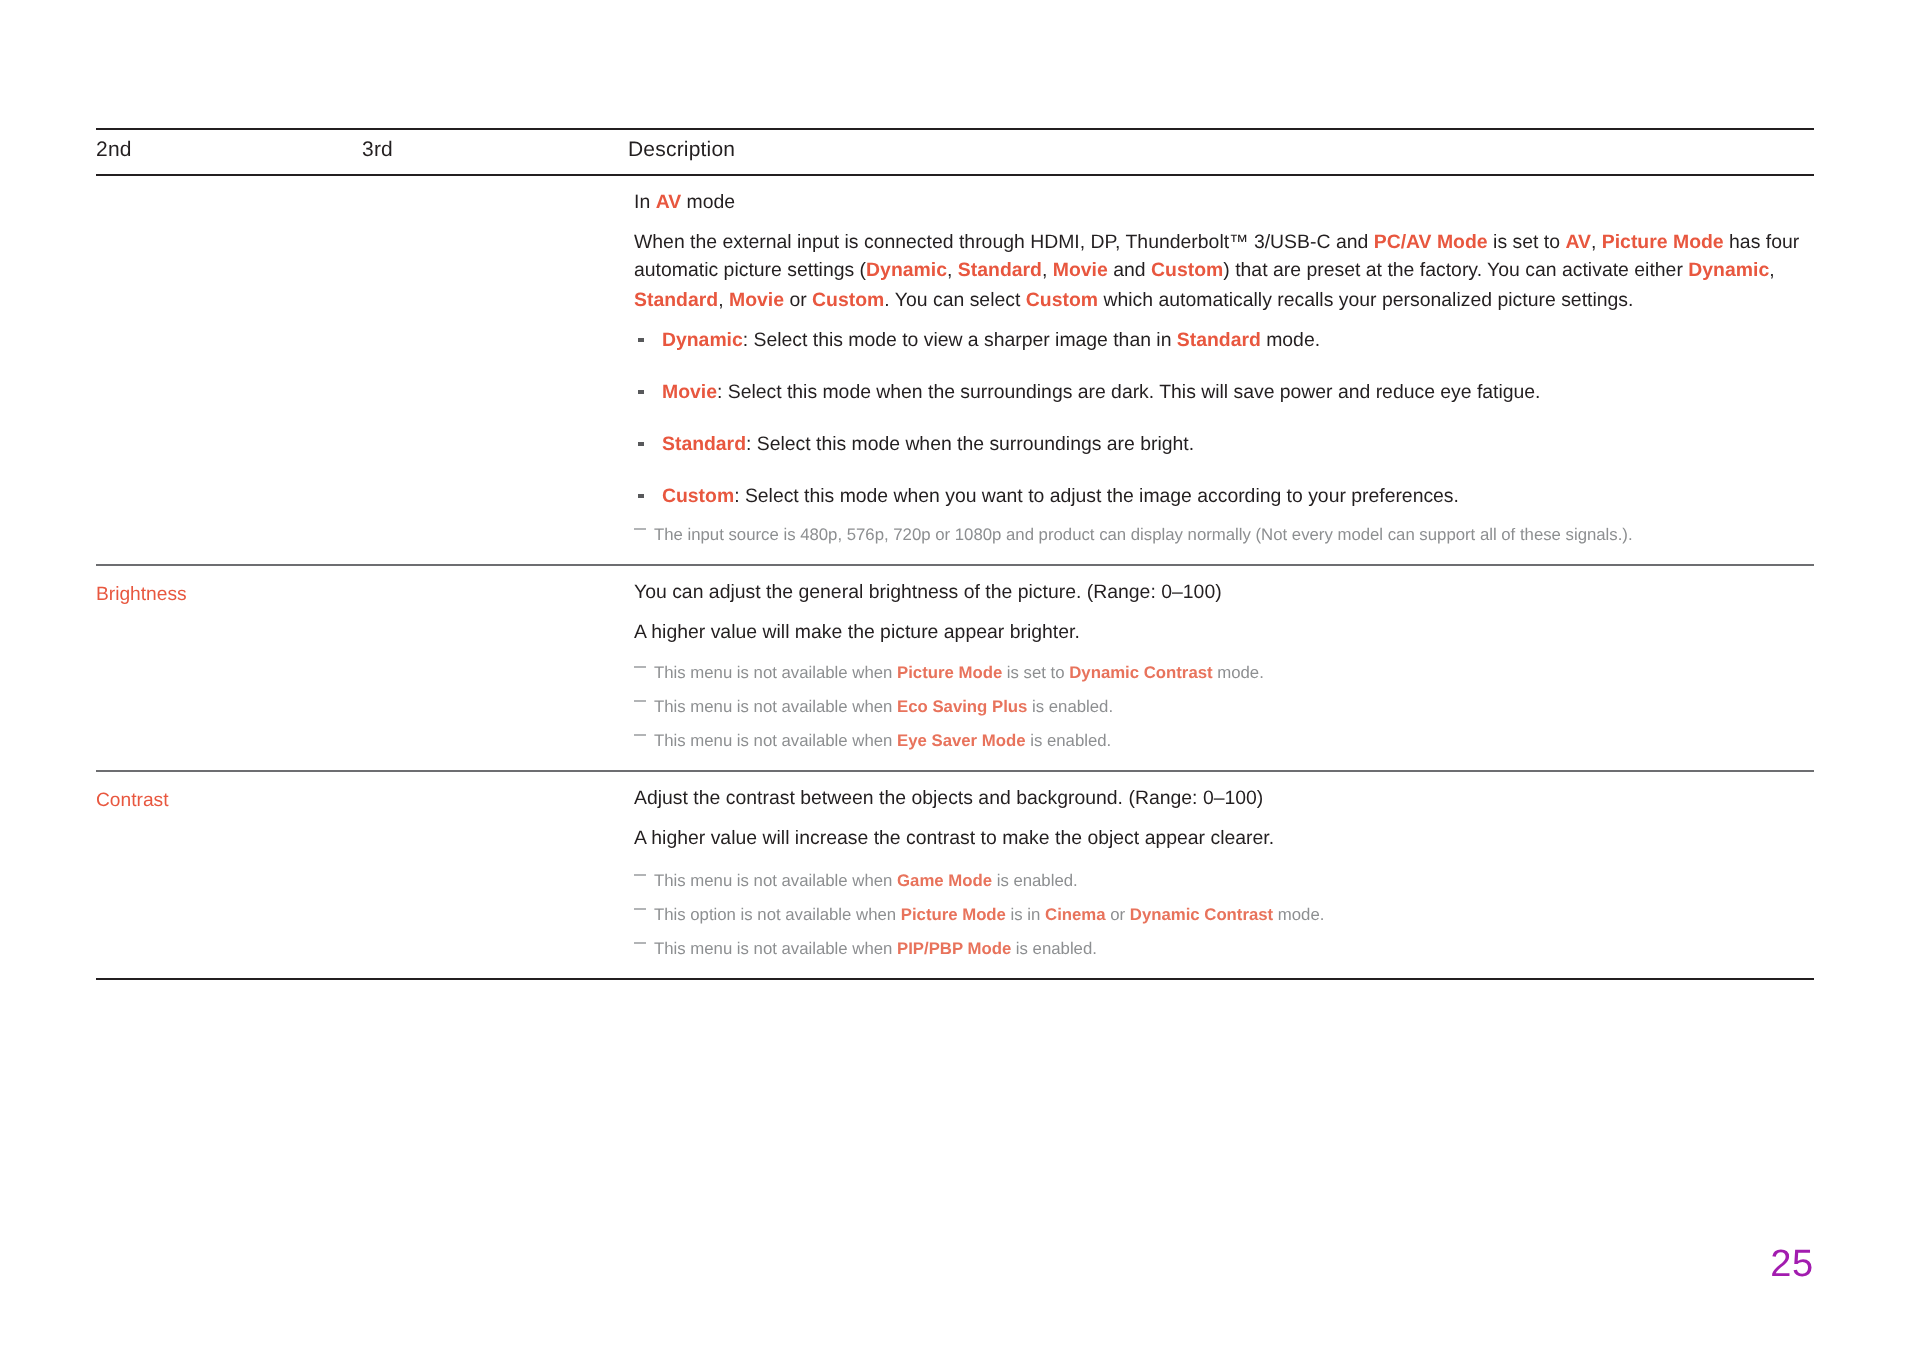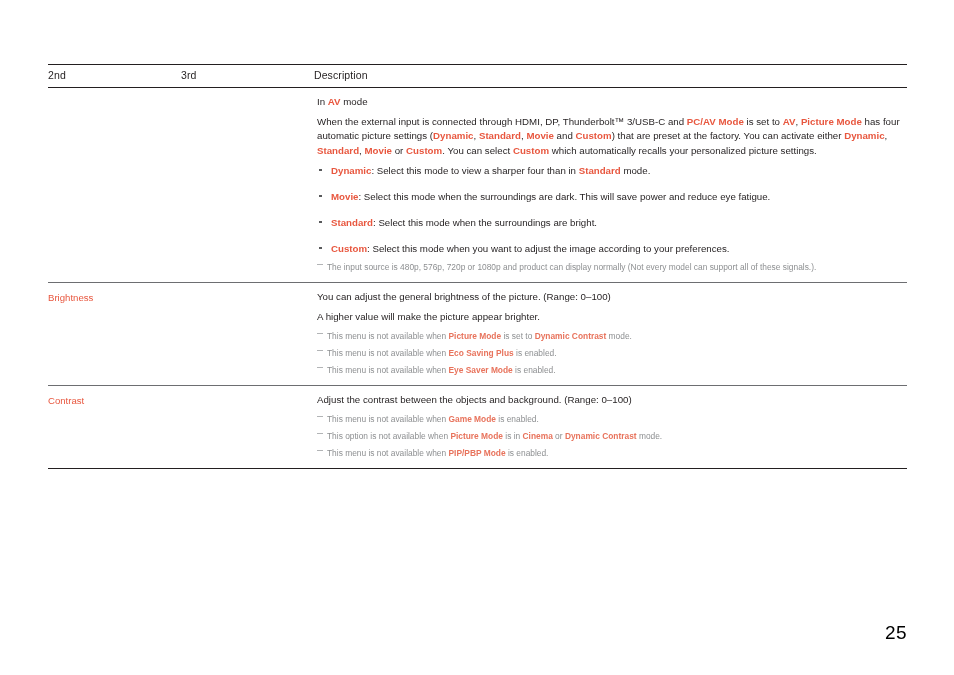--- a/index.html
+++ b/index.html
@@ -162,21 +162,21 @@
   }
 
   .row-note-wrap { margin-top: 5px; }
 
   
   .page-number {
     position: absolute;
     right: 47px;
     top: 622px;
     font-size: 19px;
-    color: #000000;
+    color: #a21caf;
     letter-spacing: .4px;
   }
 </style>
 </head>
 <body>
 
 <div class="page">
 
   <div class="doc-table">
 
@@ -190,21 +190,21 @@
 
     <div class="rule-head"></div>
 
     <div id="rows-container">
         <div class="body-row">
           <div class="row-inner">
             <div class="cell-desc">
               <p class="para"><span>In </span><span class="hl">AV</span><span> mode</span></p>
               <p class="para"><span>When the external input is connected through HDMI, DP, Thunderbolt™ 3/USB-C and </span><span class="hl">PC/AV Mode</span><span> is set to </span><span class="hl">AV</span><span>, </span><span class="hl">Picture Mode</span><span> has four automatic picture settings (</span><span class="hl">Dynamic</span><span>, </span><span class="hl">Standard</span><span>, </span><span class="hl">Movie</span><span> and </span><span class="hl">Custom</span><span>) that are preset at the factory. You can activate either </span><span class="hl">Dynamic</span><span>, </span><span class="hl">Standard</span><span>, </span><span class="hl">Movie</span><span> or </span><span class="hl">Custom</span><span>. You can select </span><span class="hl">Custom</span><span> which automatically recalls your personalized picture settings.</span></p>
               <ul class="bullets">
-                <li><span class="dot"></span><span class="hl">Dynamic</span><span>: Select this mode to view a sharper four than in </span><span class="hl">Standard</span><span> mode.</span></li>
+                <li><span class="dot"></span><span class="hl">Dynamic</span><span>: Select this mode to view a sharper image than in </span><span class="hl">Standard</span><span> mode.</span></li>
                 <li><span class="dot"></span><span class="hl">Movie</span><span>: Select this mode when the surroundings are dark. This will save power and reduce eye fatigue.</span></li>
                 <li><span class="dot"></span><span class="hl">Standard</span><span>: Select this mode when the surroundings are bright.</span></li>
                 <li><span class="dot"></span><span class="hl">Custom</span><span>: Select this mode when you want to adjust the image according to your preferences.</span></li>
               </ul>
               <div class="notes row-note-wrap">
                 <div class="note"><span class="dash"></span><span>The input source is 480p, 576p, 720p or 1080p and product can display normally (Not every model can support all of these signals.).</span></div>
               </div>
             </div>
           </div>
         </div>
@@ -222,20 +222,21 @@
               </div>
             </div>
           </div>
         </div>
         <div class="rule-row"></div>
         <div class="body-row">
           <div class="row-inner">
             <div class="cell-2nd">Contrast</div>
             <div class="cell-desc">
               <p class="para"><span>Adjust the contrast between the objects and background. (Range: 0–100)</span></p>
+              <p class="para"><span>A higher value will increase the contrast to make the object appear clearer.</span></p>
               <div class="notes row-note-wrap">
                 <div class="note"><span class="dash"></span><span>This menu is not available when </span><span class="hl">Game Mode</span><span> is enabled.</span></div>
                 <div class="note"><span class="dash"></span><span>This option is not available when </span><span class="hl">Picture Mode</span><span> is in </span><span class="hl">Cinema</span><span> or </span><span class="hl">Dynamic Contrast</span><span> mode.</span></div>
                 <div class="note"><span class="dash"></span><span>This menu is not available when </span><span class="hl">PIP/PBP Mode</span><span> is enabled.</span></div>
               </div>
             </div>
           </div>
         </div>
       </div>
 

